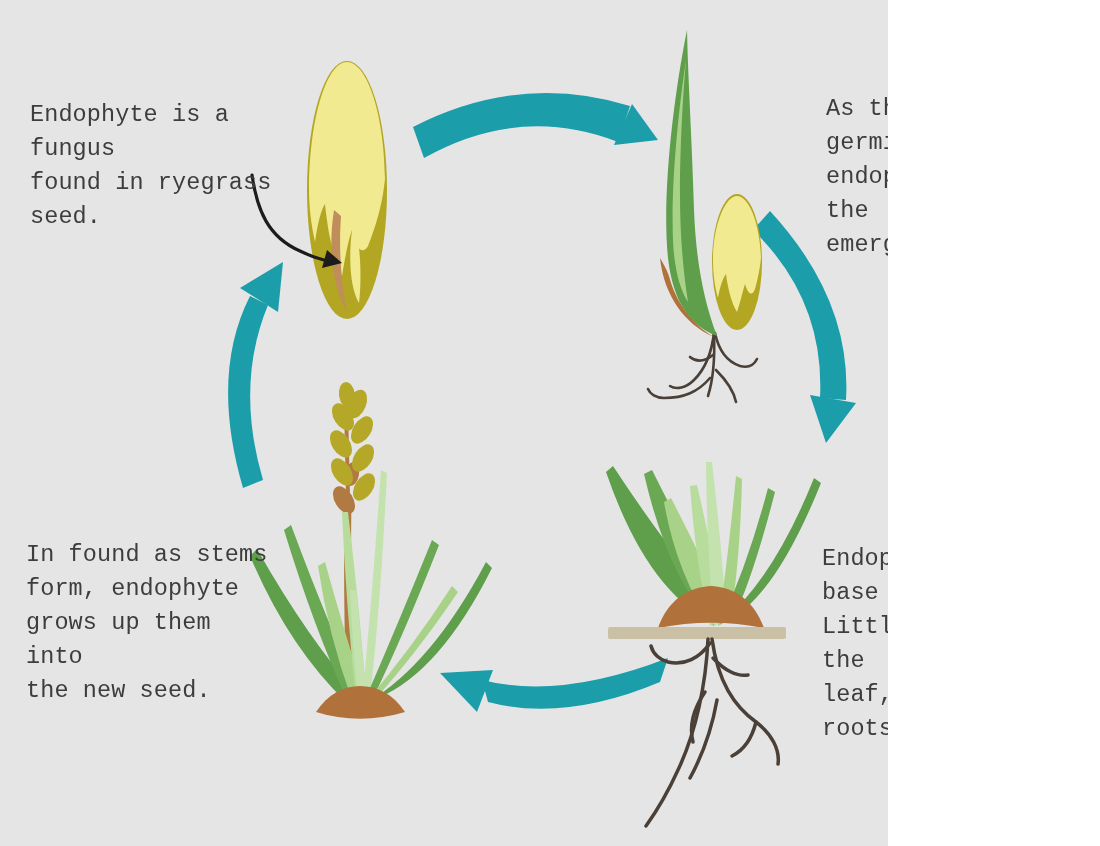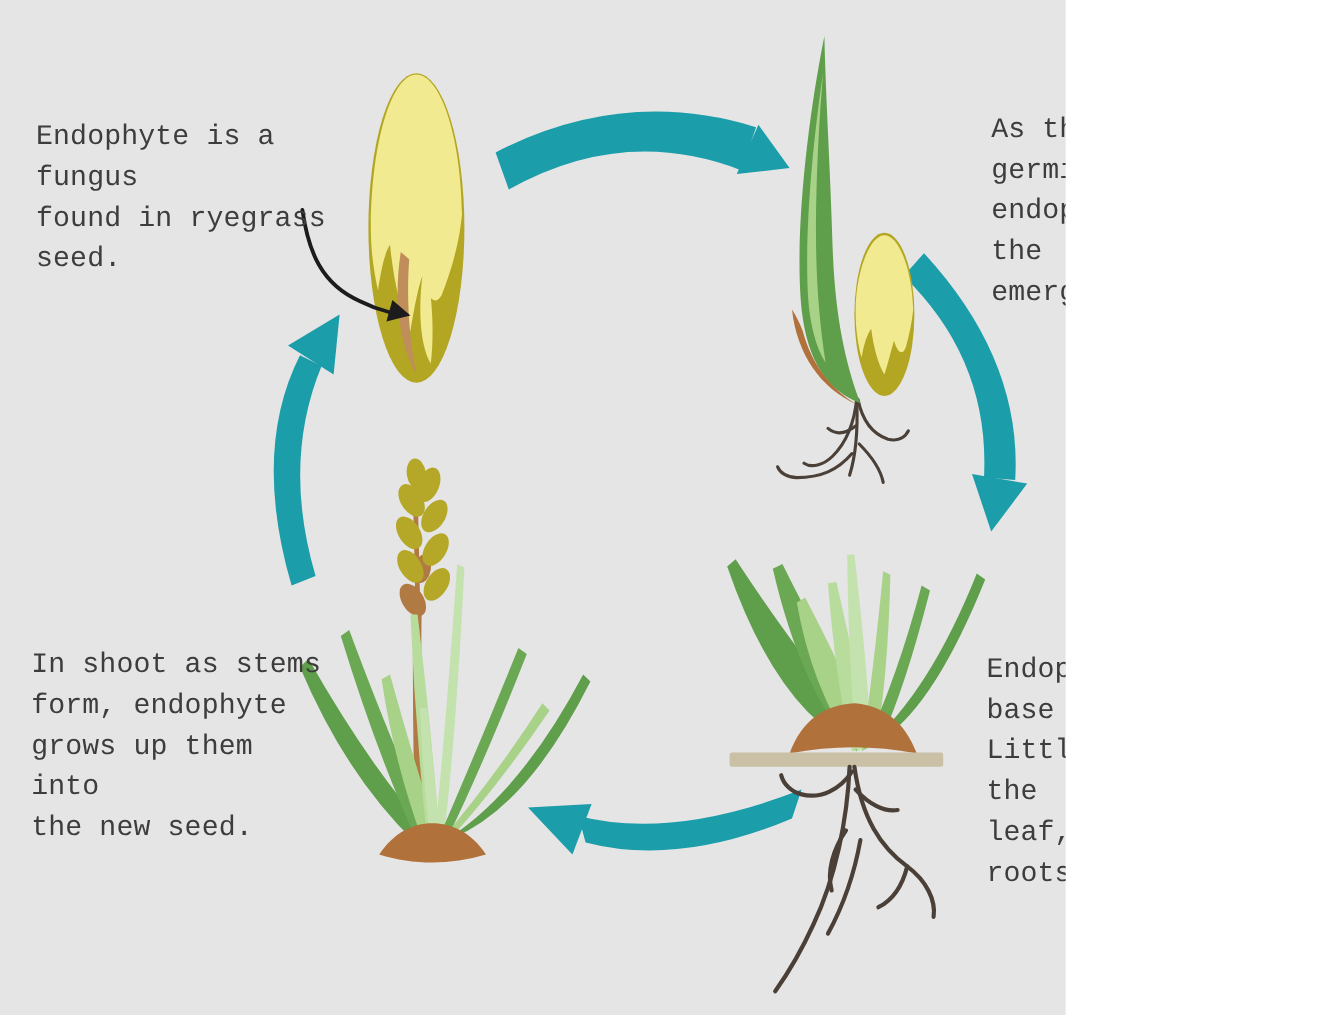--- a/index.html
+++ b/index.html
@@ -154,18 +154,18 @@
 
   <div class="caption caption-germination">As the seed germinates the
 endophyte grows into the
 emerging shoot.</div>
 
   <div class="caption caption-plant-base">Endophyte is in the
 base of the plant.
 Little is found in the
 leaf, non in the roots.</div>
 
-  <div class="caption caption-spring">In shoot as stems
+  <div class="caption caption-spring">In found as stems
 form, endophyte
 grows up them into
 the new seed.</div>
 
 </div>
 
 </body></html>

